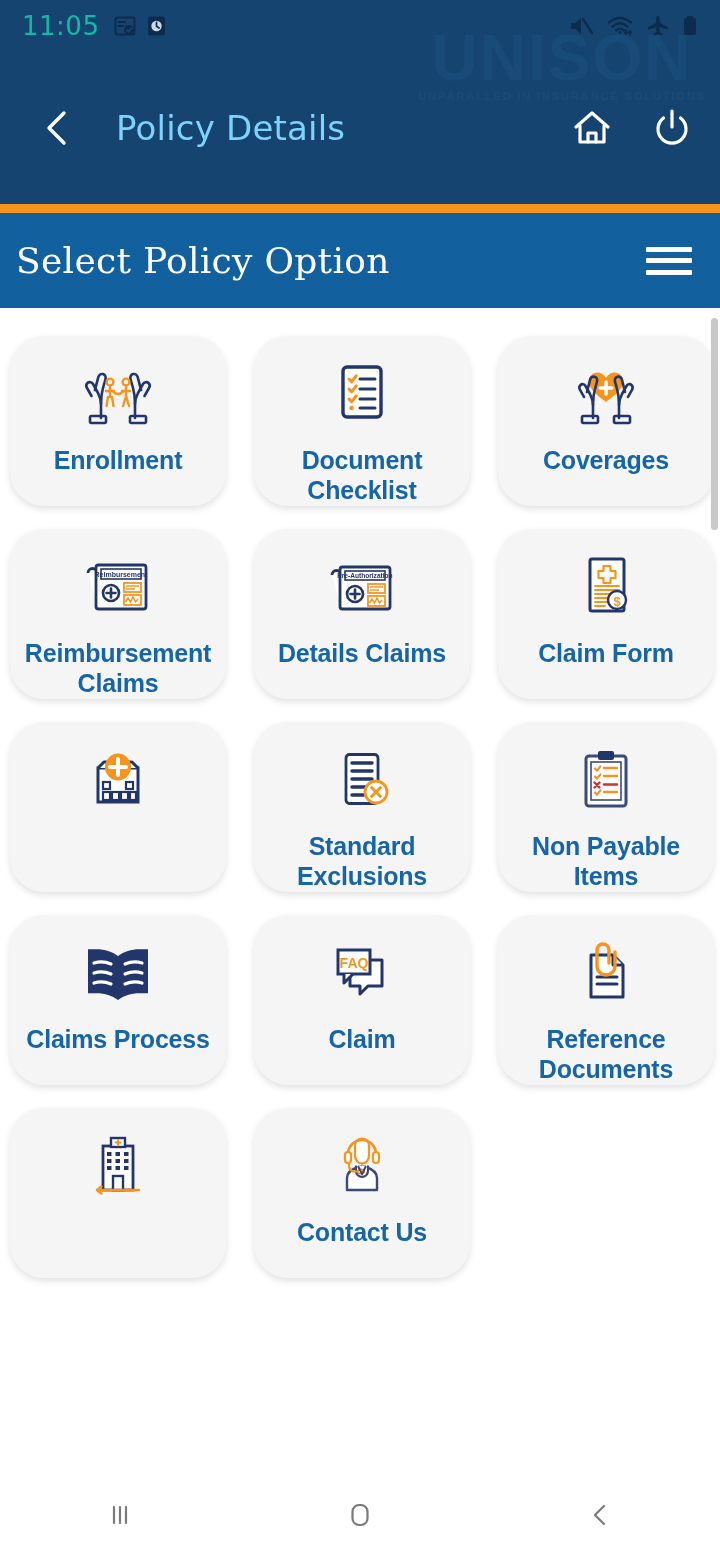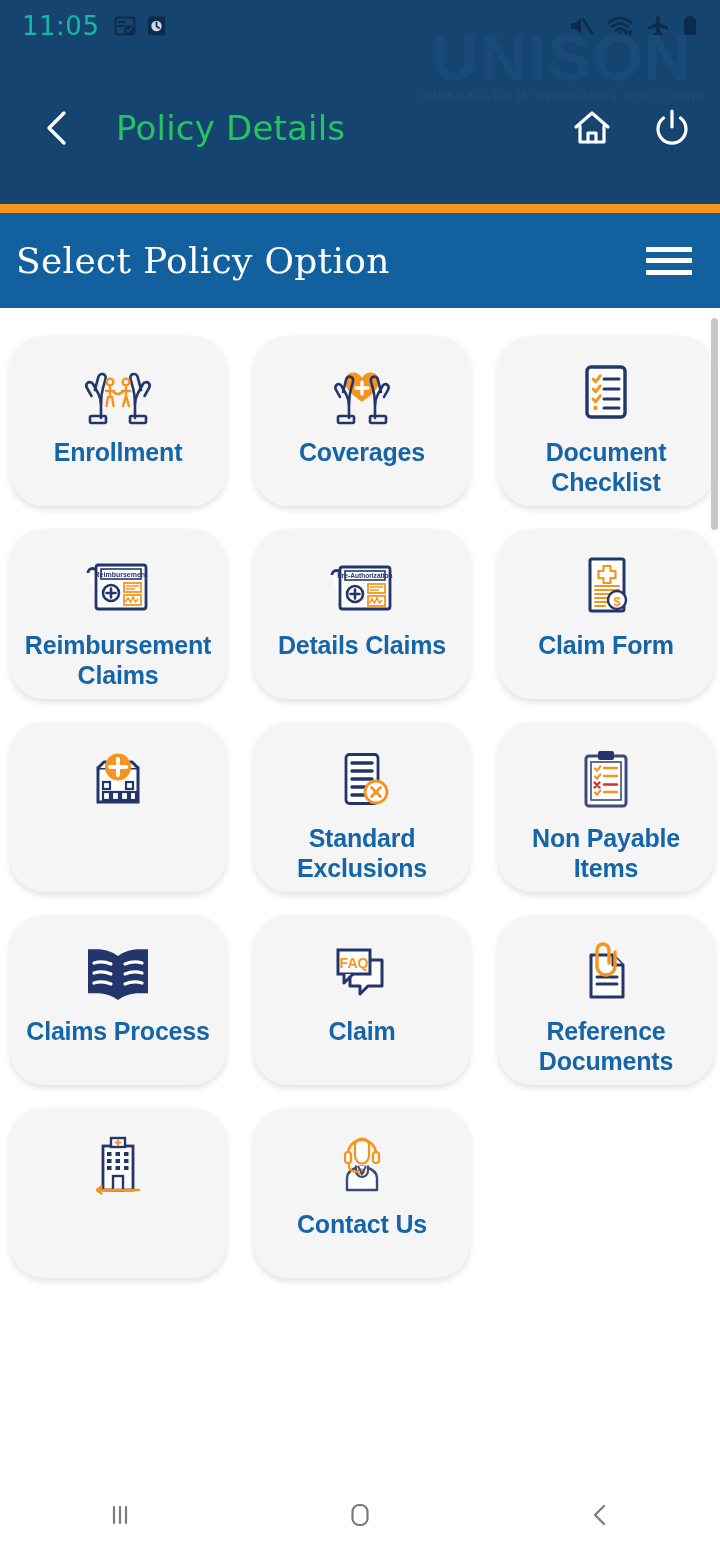--- a/index.html
+++ b/index.html
@@ -60,21 +60,21 @@
     align-items:center;
     padding:0 26px 0 34px;
     z-index:2;
   }
   .back-btn{
     width:46px; height:46px;
     display:flex; align-items:center; justify-content:center;
     cursor:pointer; flex:none;
   }
   .appbar-title{
-    color:#22c55e;
+    color:#7dd3fc;
     font-size:34px;
     font-weight:400;
     margin-left:36px;
     font-family:"DejaVu Sans", sans-serif;
     letter-spacing:.2px;
   }
   .appbar-actions{ margin-left:auto; display:flex; align-items:center; gap:36px; }
   .appbar-actions .act{ cursor:pointer; display:flex; align-items:center; justify-content:center; }
 
   
@@ -128,21 +128,21 @@
     justify-content:flex-start;
     padding-top:22px;
     cursor:pointer;
     box-shadow:0 3px 7px rgba(0,0,0,.12);
   }
   .tile-icon{
     height:76px;
     display:flex; align-items:center; justify-content:center;
   }
   .tile-label{
-    margin-top:4px;
+    margin-top:12px;
     color:#1565a8;
     font-size:25px;
     font-weight:700;
     text-align:center;
     line-height:1.18;
     font-family:"Liberation Sans", sans-serif;
     letter-spacing:-.2px;
     padding:0 6px;
   }
 
@@ -277,59 +277,59 @@
           <g fill="none" stroke="#F7941E" stroke-width="2.4" stroke-linecap="round" stroke-linejoin="round">
             <circle cx="35" cy="22" r="3.4"></circle>
             <path d="M35 27v10M31 31h8M33 37l-1.5 9M37 37l1.5 9"></path>
             <circle cx="51" cy="22" r="3.4"></circle>
             <path d="M51 27v9l-3 10M51 36l3 10M47 31h8"></path>
             <path d="M38.5 32q4.5 4 9 0"></path>
           </g>
         </svg>
       </div>
       <div class="tile-label">Enrollment</div>
+    </div>
+
+    <div class="tile">
+      <div class="tile-icon">
+        <svg width="64" height="72" viewBox="0 0 64 72">
+          <rect x="13" y="7" width="38" height="50" rx="4" fill="#fff" stroke="#23366b" stroke-width="3.4"></rect>
+          <g stroke="#F7941E" stroke-width="3" fill="none" stroke-linecap="round" stroke-linejoin="round">
+            <path d="M19 19l2.6 2.8 4.6-6"></path>
+            <path d="M19 29l2.6 2.8 4.6-6"></path>
+            <path d="M19 39l2.6 2.8 4.6-6"></path>
+            <circle cx="21.5" cy="48" r="2.3" fill="#F7941E" stroke="none"></circle>
+          </g>
+          <g stroke="#23366b" stroke-width="3" stroke-linecap="round">
+            <line x1="30" y1="19" x2="45" y2="19"></line>
+            <line x1="30" y1="29" x2="45" y2="29"></line>
+            <line x1="30" y1="39" x2="45" y2="39"></line>
+            <line x1="30" y1="48" x2="45" y2="48"></line>
+          </g>
+        </svg>
+      </div>
+      <div class="tile-label">Document<br>Checklist</div>
     </div>
 
     <div class="tile">
       <div class="tile-icon">
         <svg width="86" height="72" viewBox="0 0 86 72">
           <path d="M43 42c-12-9-17-14-17-21 0-5 3.8-8.5 8.3-8.5 3.4 0 6.3 1.9 8.7 5.3 2.4-3.4 5.3-5.3 8.7-5.3C56.2 12.5 60 16 60 21c0 7-5 12-17 21z" fill="#F7941E"></path>
           <path d="M43 22v12M37 28h12" stroke="#ffffff" stroke-width="3.4" stroke-linecap="round"></path>
           <g fill="none" stroke="#23366b" stroke-width="2.6" stroke-linejoin="round" stroke-linecap="round">
             <path d="M30 58V45c0-4-1-7-3-11l-4.5-8c-1-2-3.6-2.4-5-1s-1.4 3.3-.5 4.8l4 7"></path>
             <path d="M30 45c0-6 .5-11 2-16l2-7.5c.7-2.3-.6-4.2-2.5-4.7s-3.8.6-4.4 2.9L24 32"></path>
             <rect x="19" y="56" width="16" height="7" rx="1.4"></rect>
             <path d="M56 58V45c0-4 1-7 3-11l4.5-8c1-2 3.6-2.4 5-1s1.4 3.3.5 4.8l-4 7"></path>
             <path d="M56 45c0-6-.5-11-2-16l-2-7.5c-.7-2.3.6-4.2 2.5-4.7s3.8.6 4.4 2.9L62 32"></path>
             <rect x="51" y="56" width="16" height="7" rx="1.4"></rect>
           </g>
         </svg>
       </div>
       <div class="tile-label">Coverages</div>
-    </div>
-
-    <div class="tile">
-      <div class="tile-icon">
-        <svg width="64" height="72" viewBox="0 0 64 72">
-          <rect x="13" y="7" width="38" height="50" rx="4" fill="#fff" stroke="#23366b" stroke-width="3.4"></rect>
-          <g stroke="#F7941E" stroke-width="3" fill="none" stroke-linecap="round" stroke-linejoin="round">
-            <path d="M19 19l2.6 2.8 4.6-6"></path>
-            <path d="M19 29l2.6 2.8 4.6-6"></path>
-            <path d="M19 39l2.6 2.8 4.6-6"></path>
-            <circle cx="21.5" cy="48" r="2.3" fill="#F7941E" stroke="none"></circle>
-          </g>
-          <g stroke="#23366b" stroke-width="3" stroke-linecap="round">
-            <line x1="30" y1="19" x2="45" y2="19"></line>
-            <line x1="30" y1="29" x2="45" y2="29"></line>
-            <line x1="30" y1="39" x2="45" y2="39"></line>
-            <line x1="30" y1="48" x2="45" y2="48"></line>
-          </g>
-        </svg>
-      </div>
-      <div class="tile-label">Document<br>Checklist</div>
     </div>
 
     <div class="tile">
       <div class="tile-icon">
         <svg width="80" height="72" viewBox="0 0 80 72">
           <path d="M10 20c0-2.5 2-4.5 4.5-4.5S19 17.5 19 20v33" fill="#fff" stroke="#23366b" stroke-width="2.8"></path>
           <rect x="18" y="12" width="50" height="44" rx="2.5" fill="#fff" stroke="#23366b" stroke-width="2.8"></rect>
           <rect x="23" y="16" width="40" height="10" fill="#fff" stroke="#23366b" stroke-width="1.6"></rect>
           <text x="43" y="23.6" text-anchor="middle" font-family="'Liberation Sans',sans-serif" font-size="7" font-weight="700" fill="#23366b">Reimbursement</text>
           <circle cx="33" cy="40" r="8" fill="#fff" stroke="#23366b" stroke-width="2.6"></circle>

